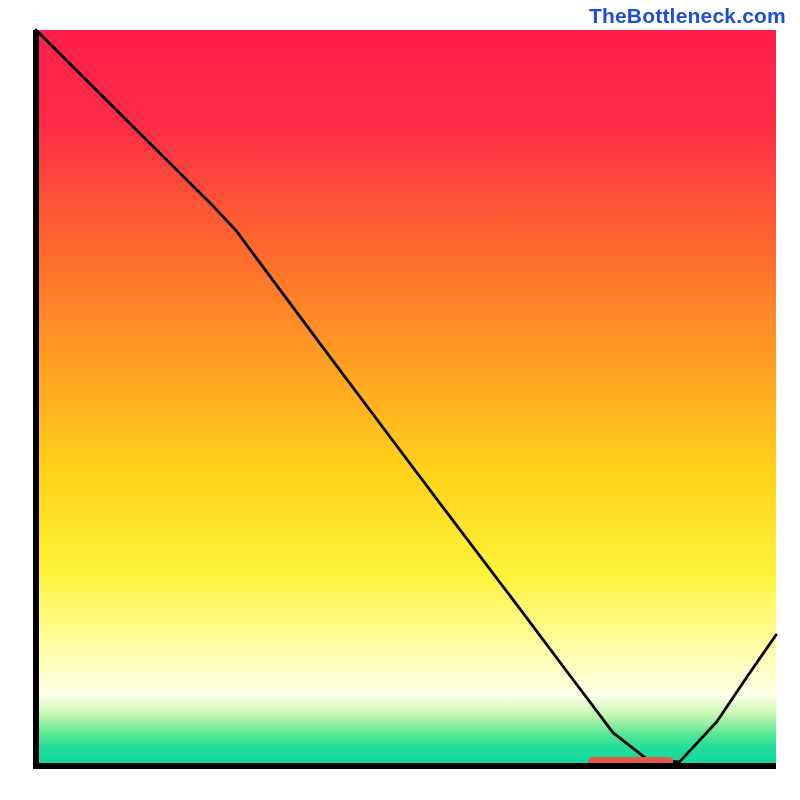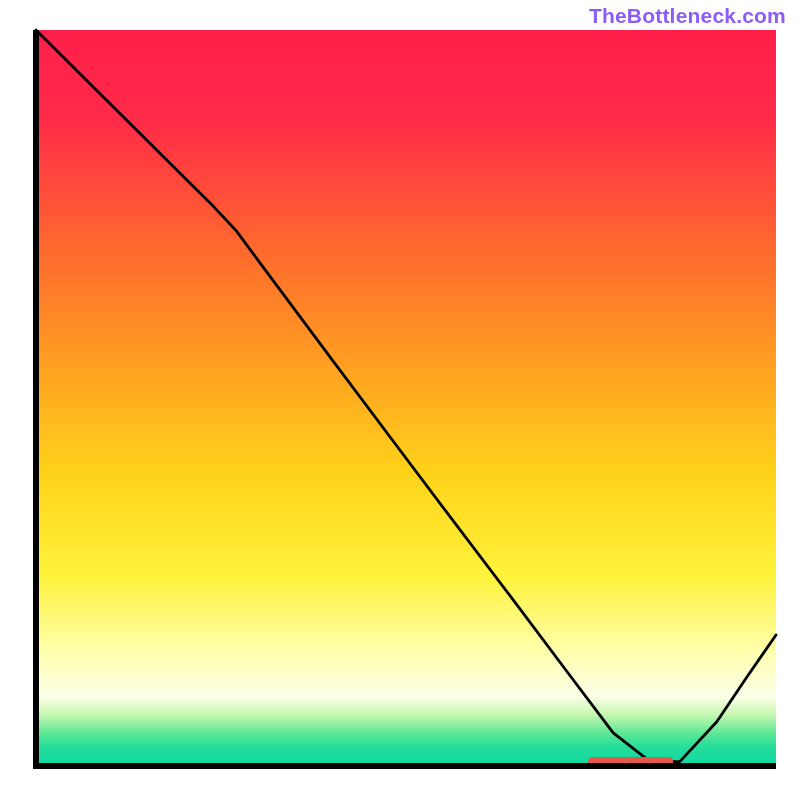--- a/index.html
+++ b/index.html
@@ -15,21 +15,21 @@
     position: relative;
     width: 800px;
     height: 800px;
   }
   .watermark {
     position: absolute;
     top: 4px;
     right: 14px;
     font-size: 21px;
     font-weight: 600;
-    color: #8b5cf6;
+    color: #1d4ed8;
     letter-spacing: 0.2px;
   }
   svg {
     display: block;
   }
 </style>
 </head>
 <body>
 <div class="frame">
   <div class="watermark">TheBottleneck.com</div>

